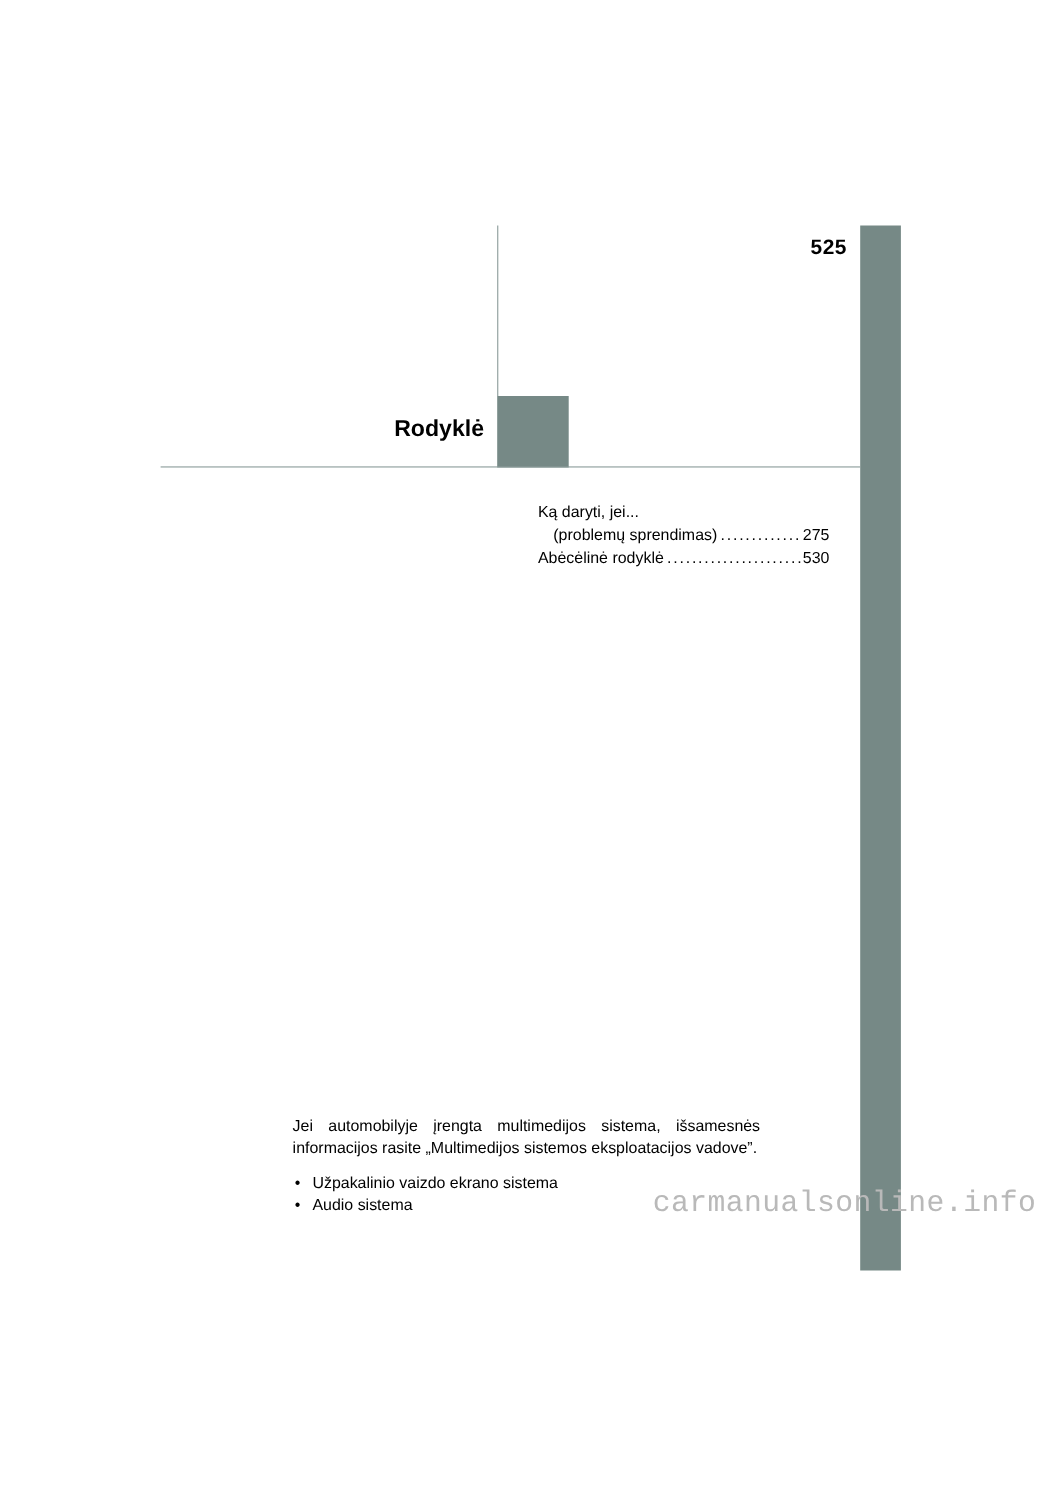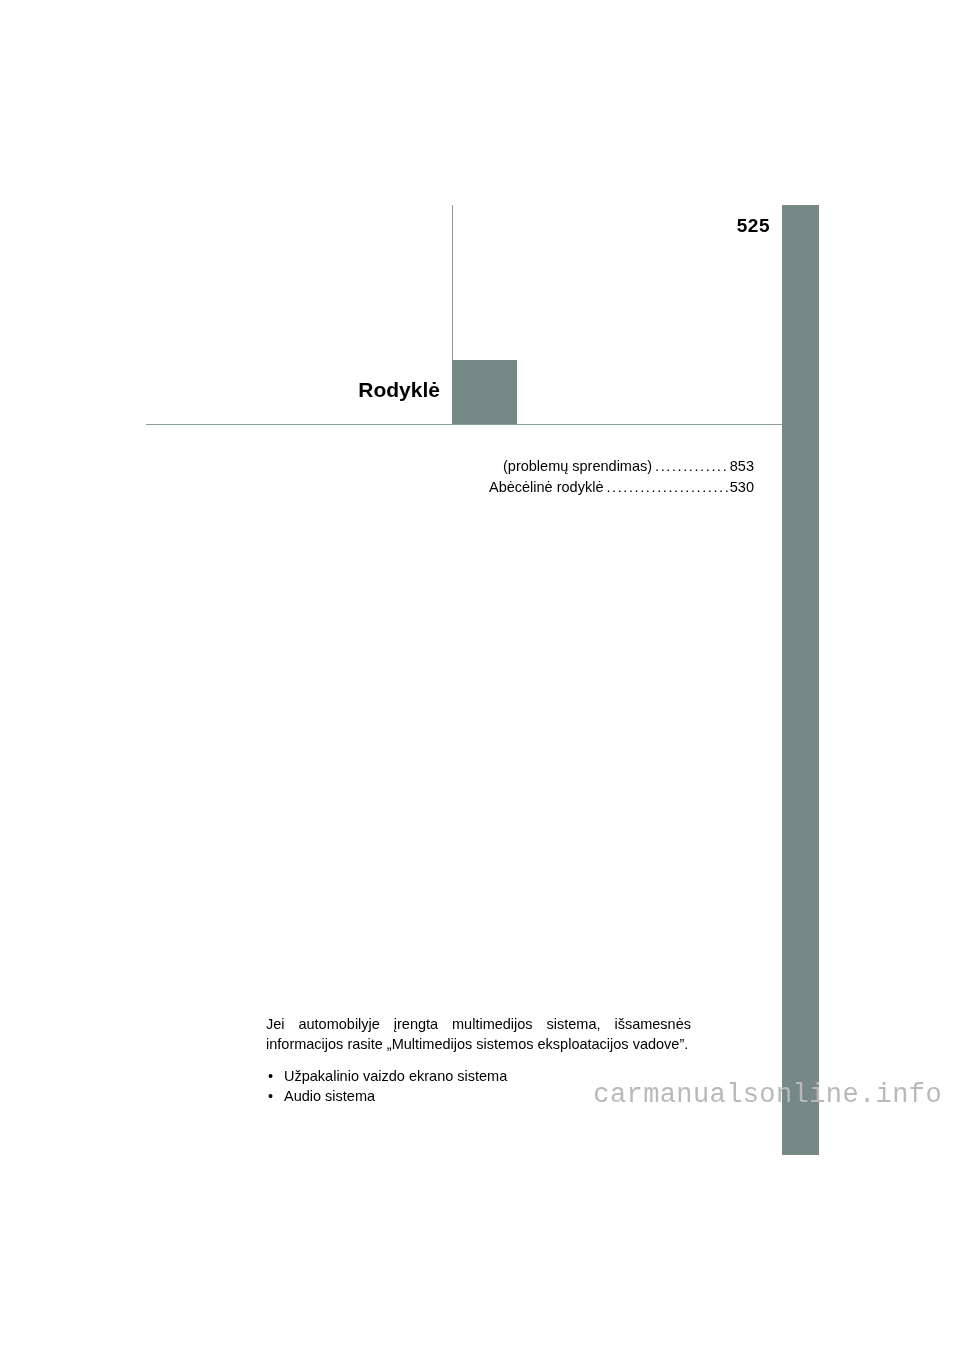--- a/index.html
+++ b/index.html
@@ -179,26 +179,29 @@
   <div class="edge-bar"></div>
   <div class="top-rule"></div>
   <div class="title-square"></div>
   <div class="title-rule"></div>
 
   <div class="page-number">525</div>
   <div class="chapter-title">Rodyklė</div>
 
   <div class="toc">
 
+    <div class="toc-entry">
+      <span class="t-label">Ką daryti, jei...</span>
+    </div>
 
     <div class="toc-entry indent">
       <div class="toc-row">
         <span class="t-label">(problemų sprendimas)</span>
         <span class="leaders">............................................</span>
-        <span class="pnum">853</span>
+        <span class="pnum">275</span>
       </div>
     </div>
 
     <div class="toc-entry">
       <div class="toc-row">
         <span class="t-label">Abėcėlinė rodyklė</span>
         <span class="leaders">............................................</span>
         <span class="pnum">530</span>
       </div>
     </div>

